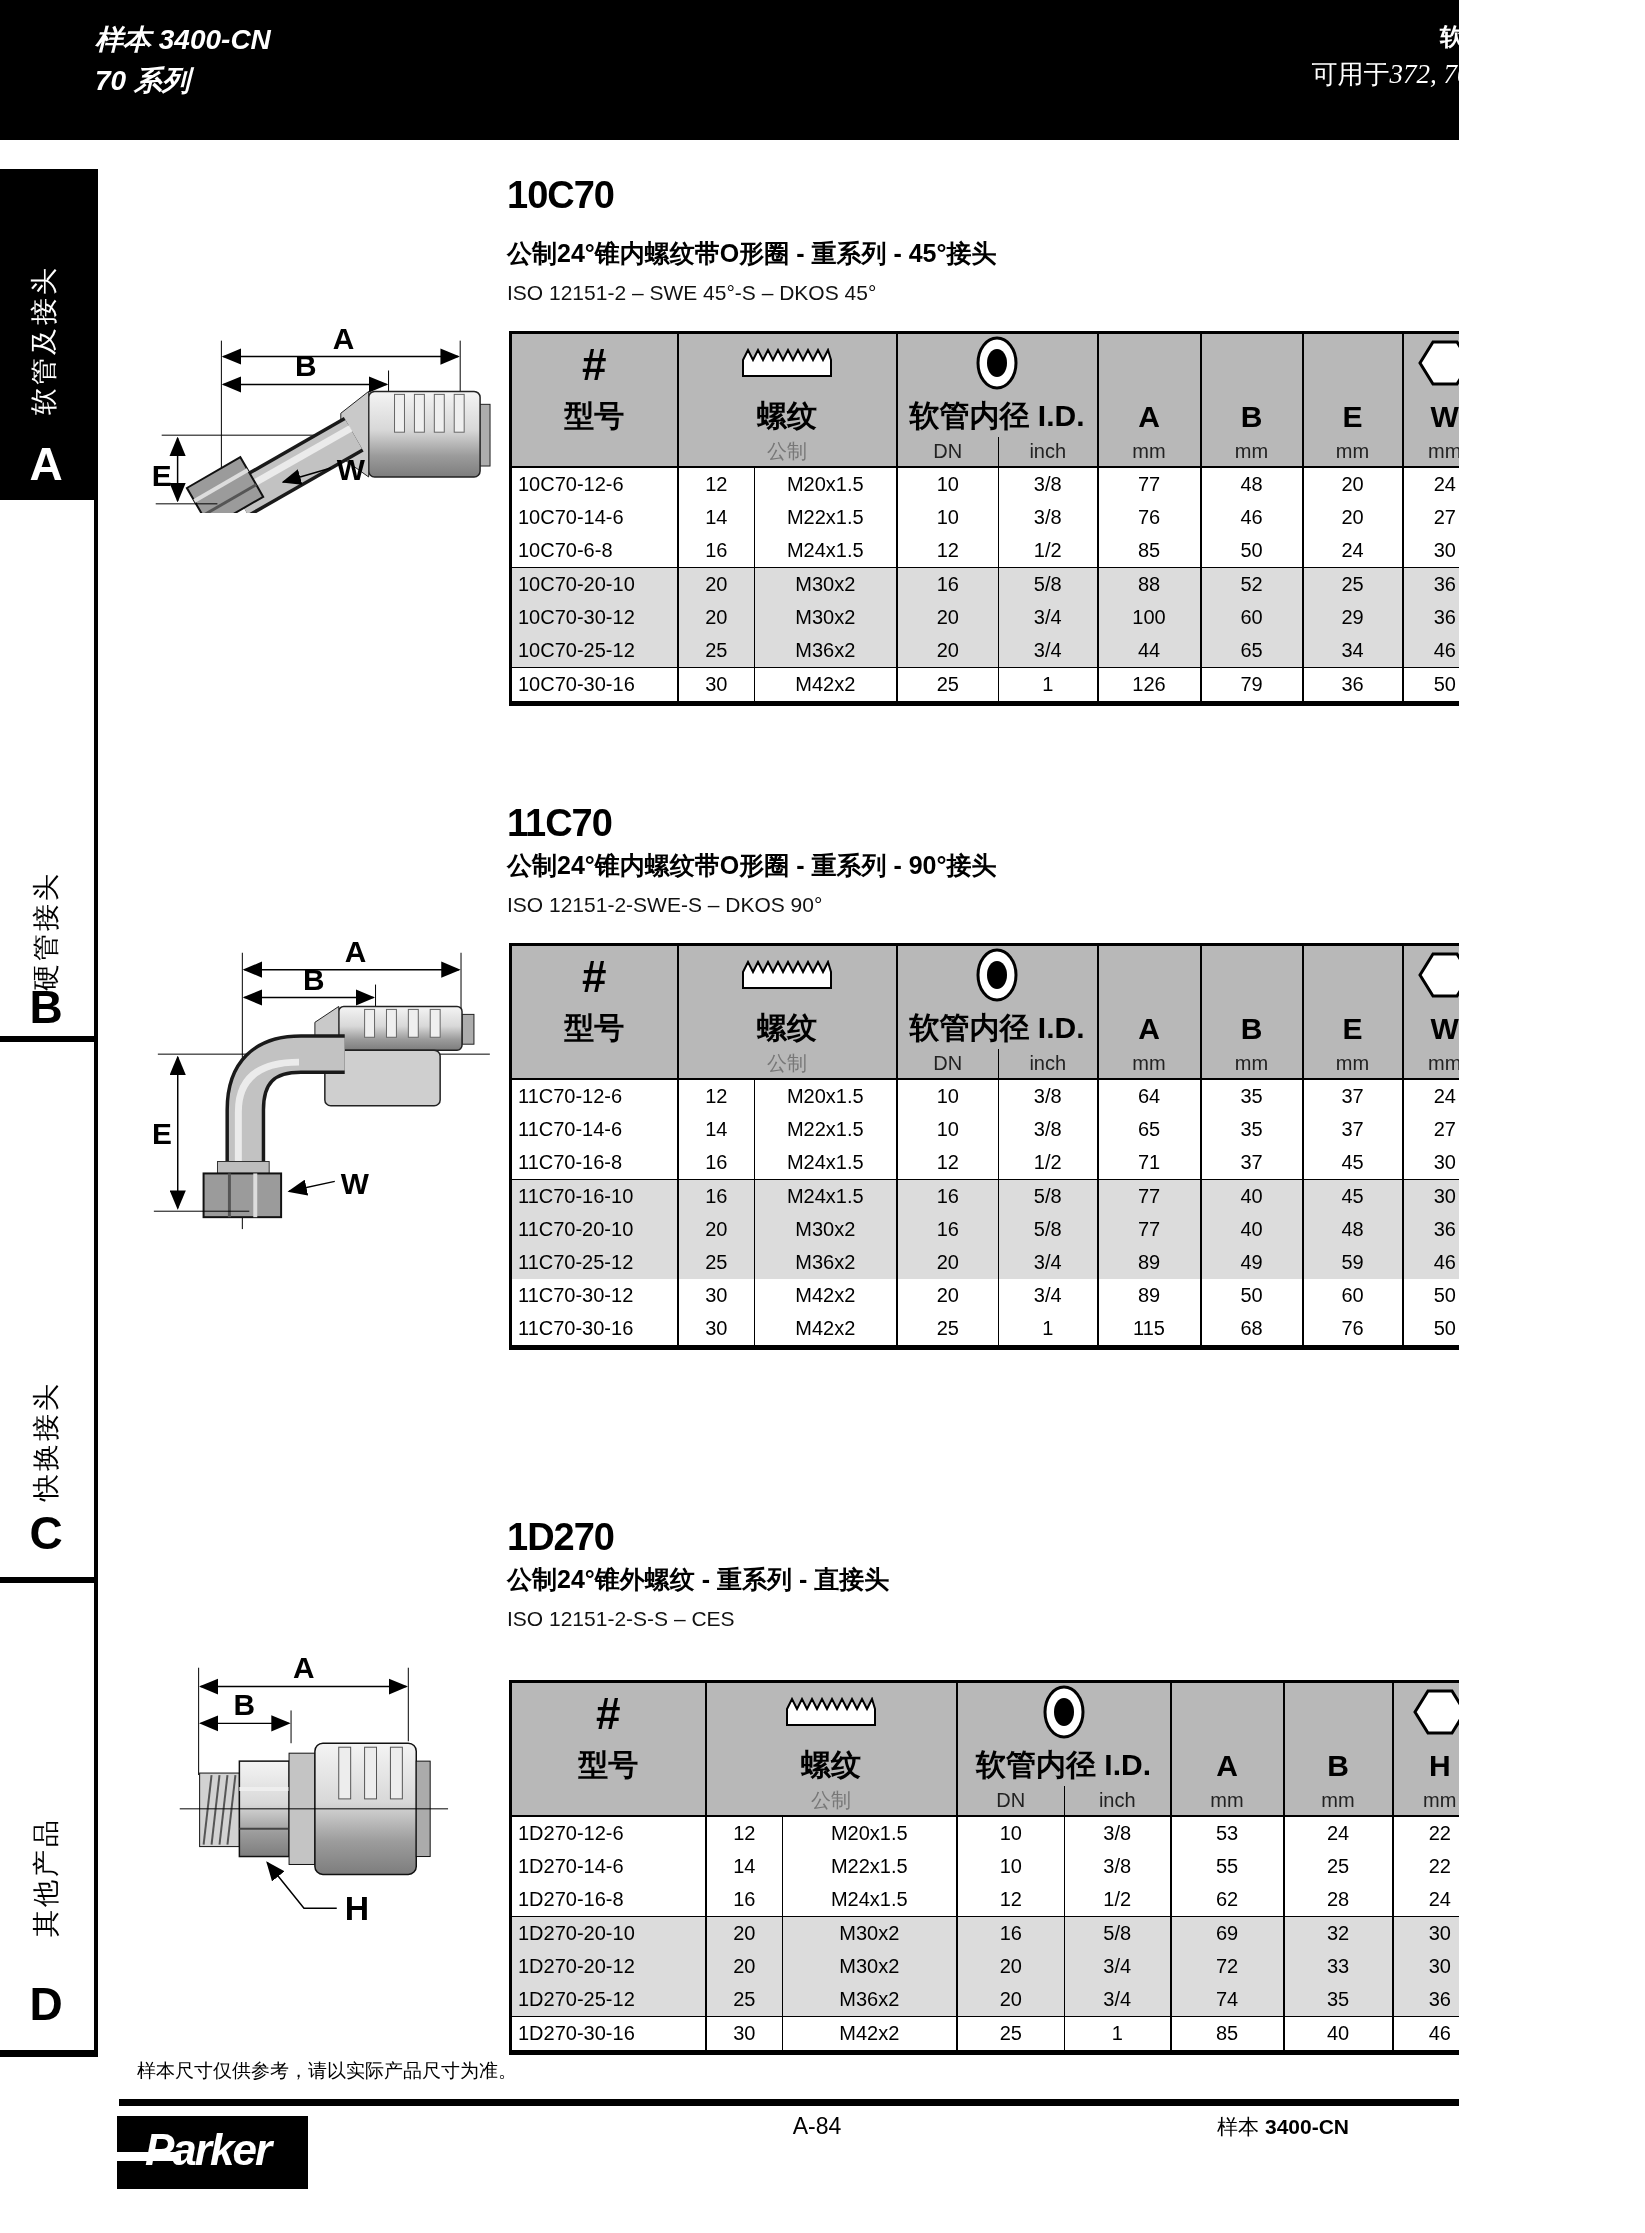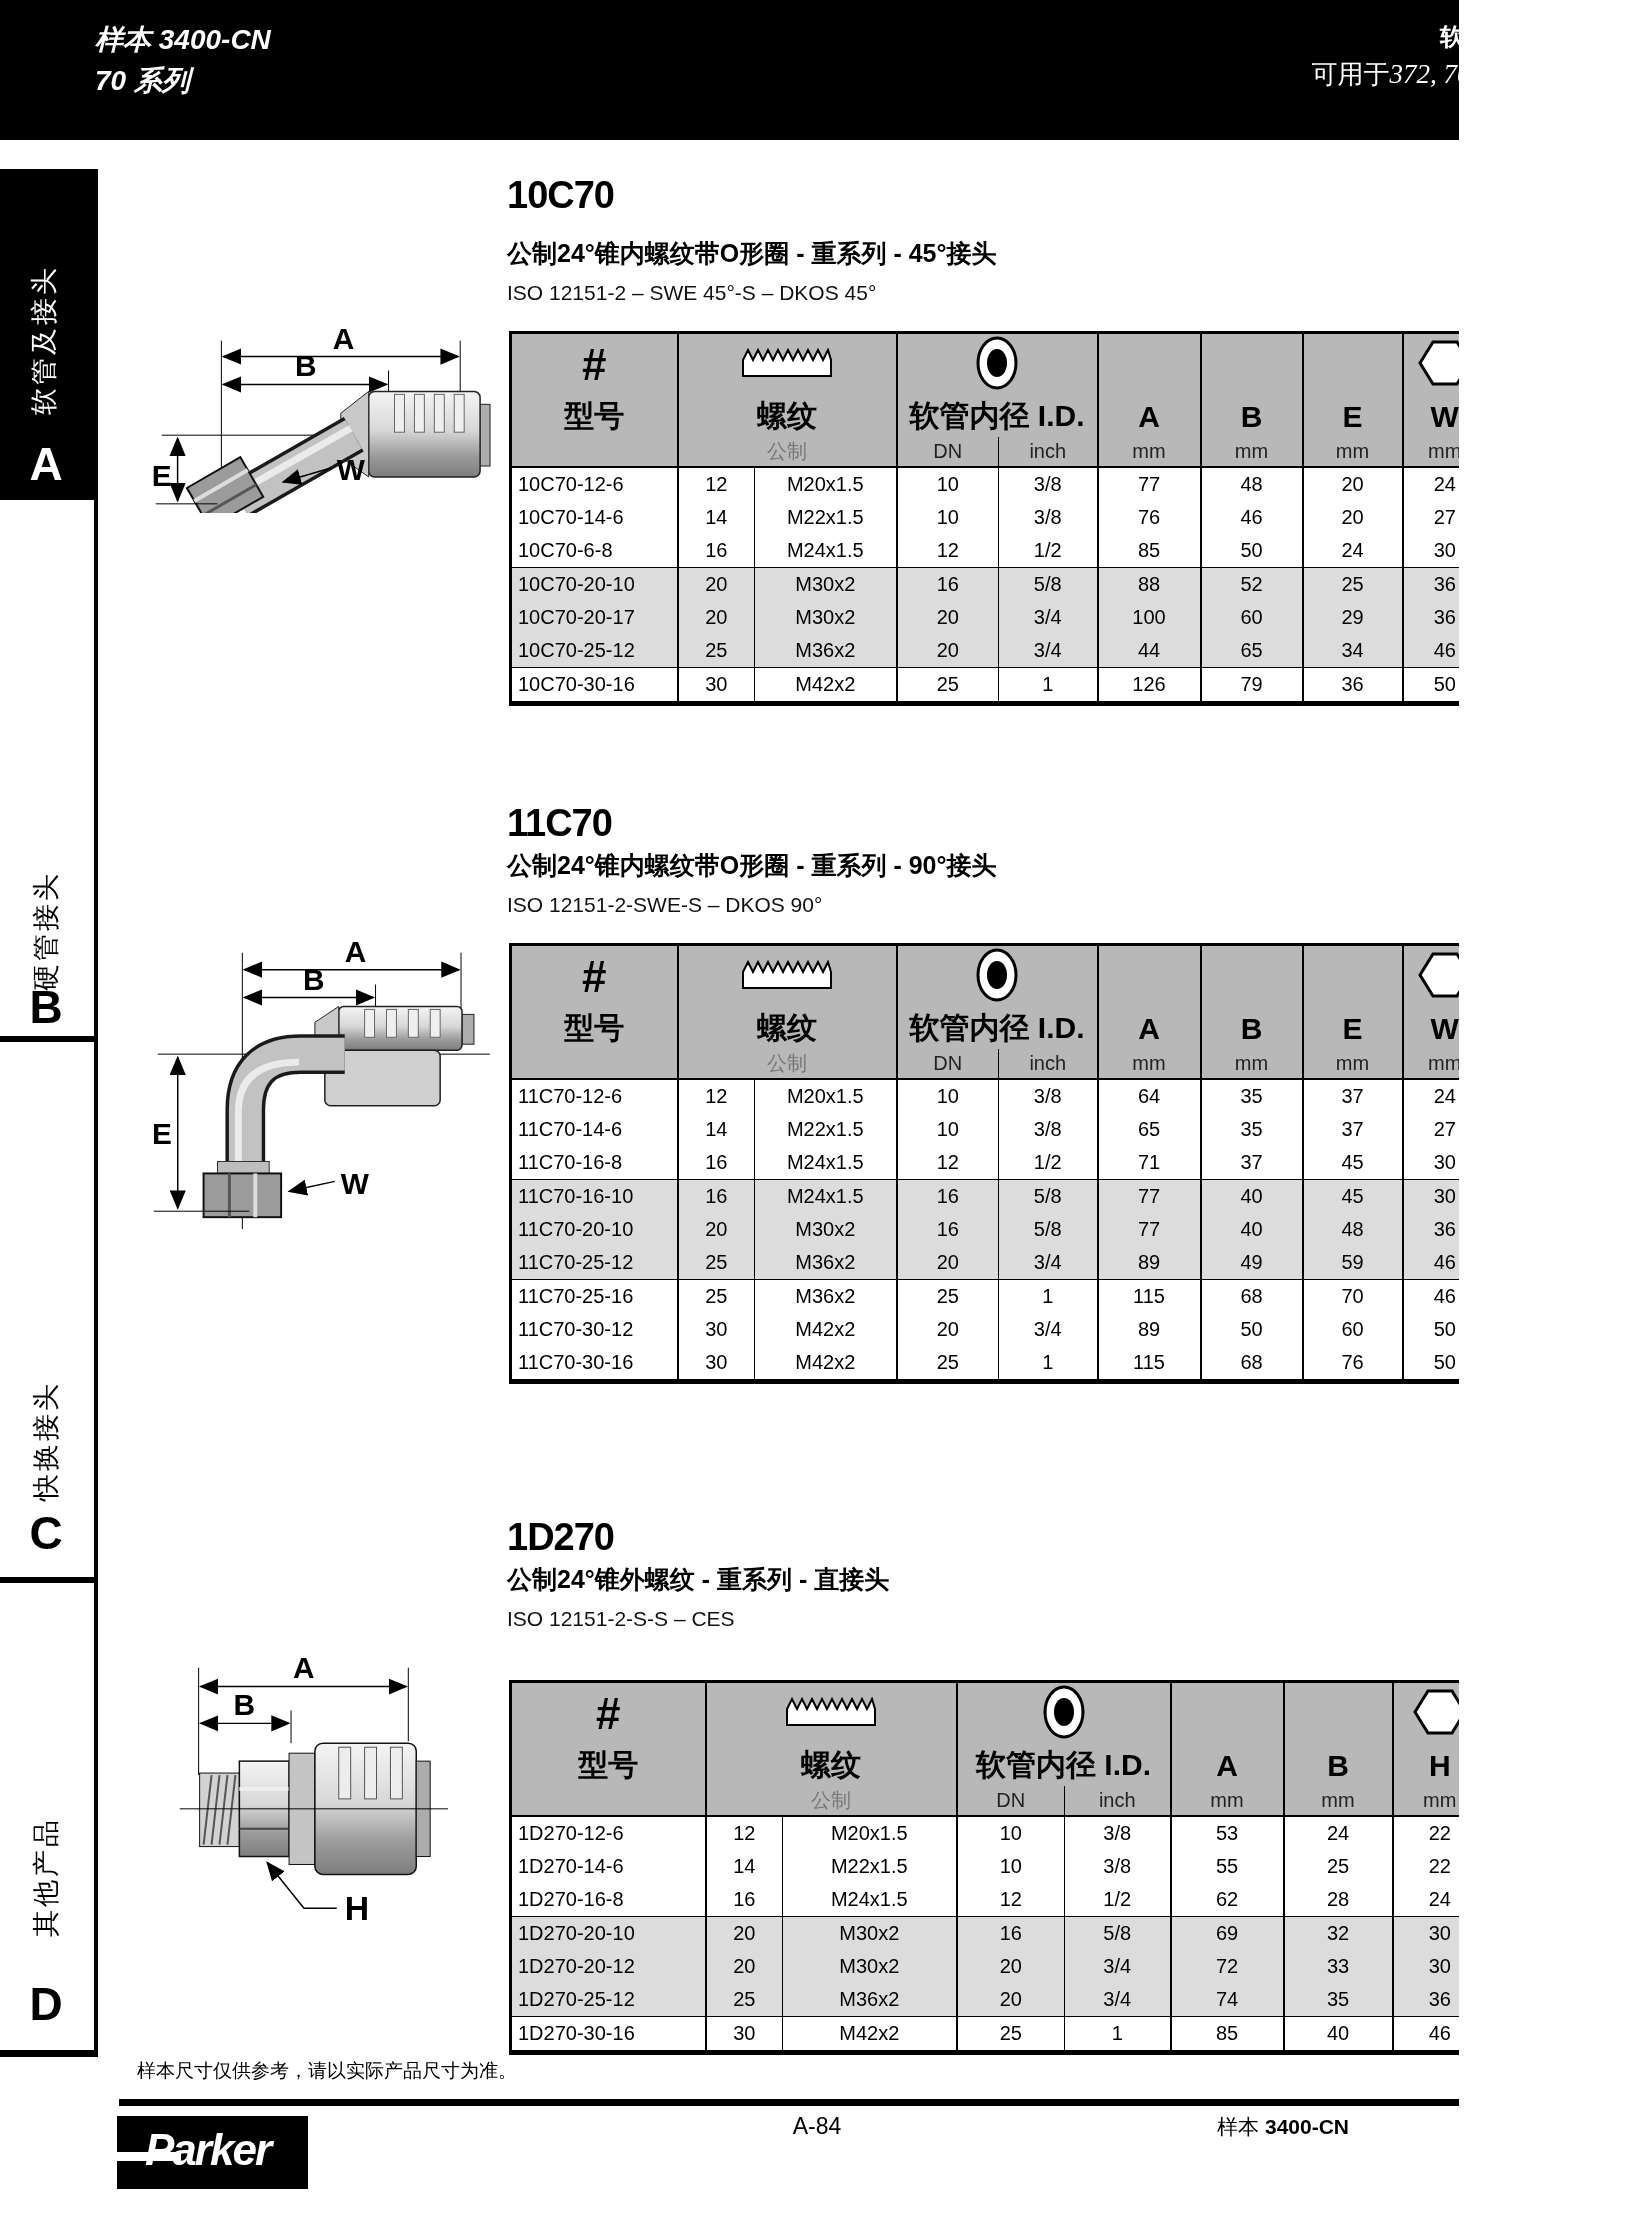--- a/index.html
+++ b/index.html
@@ -248,21 +248,21 @@
             <td>20</td>
             <td>M30x2</td>
             <td>16</td>
             <td>5/8</td>
             <td>88</td>
             <td>52</td>
             <td>25</td>
             <td>36</td>
           </tr>
           <tr class="shaded">
-            <td class="model">10C70-20-17</td>
+            <td class="model">10C70-30-12</td>
             <td>20</td>
             <td>M30x2</td>
             <td>20</td>
             <td>3/4</td>
             <td>100</td>
             <td>60</td>
             <td>29</td>
             <td>36</td>
           </tr>
           <tr class="shaded">
@@ -456,31 +456,20 @@
             <td class="model">11C70-25-12</td>
             <td>25</td>
             <td>M36x2</td>
             <td>20</td>
             <td>3/4</td>
             <td>89</td>
             <td>49</td>
             <td>59</td>
             <td>46</td>
           </tr>
-          <tr class="gstart">
-            <td class="model">11C70-25-16</td>
-            <td>25</td>
-            <td>M36x2</td>
-            <td>25</td>
-            <td>1</td>
-            <td>115</td>
-            <td>68</td>
-            <td>70</td>
-            <td>46</td>
-          </tr>
           <tr>
             <td class="model">11C70-30-12</td>
             <td>30</td>
             <td>M42x2</td>
             <td>20</td>
             <td>3/4</td>
             <td>89</td>
             <td>50</td>
             <td>60</td>
             <td>50</td>

